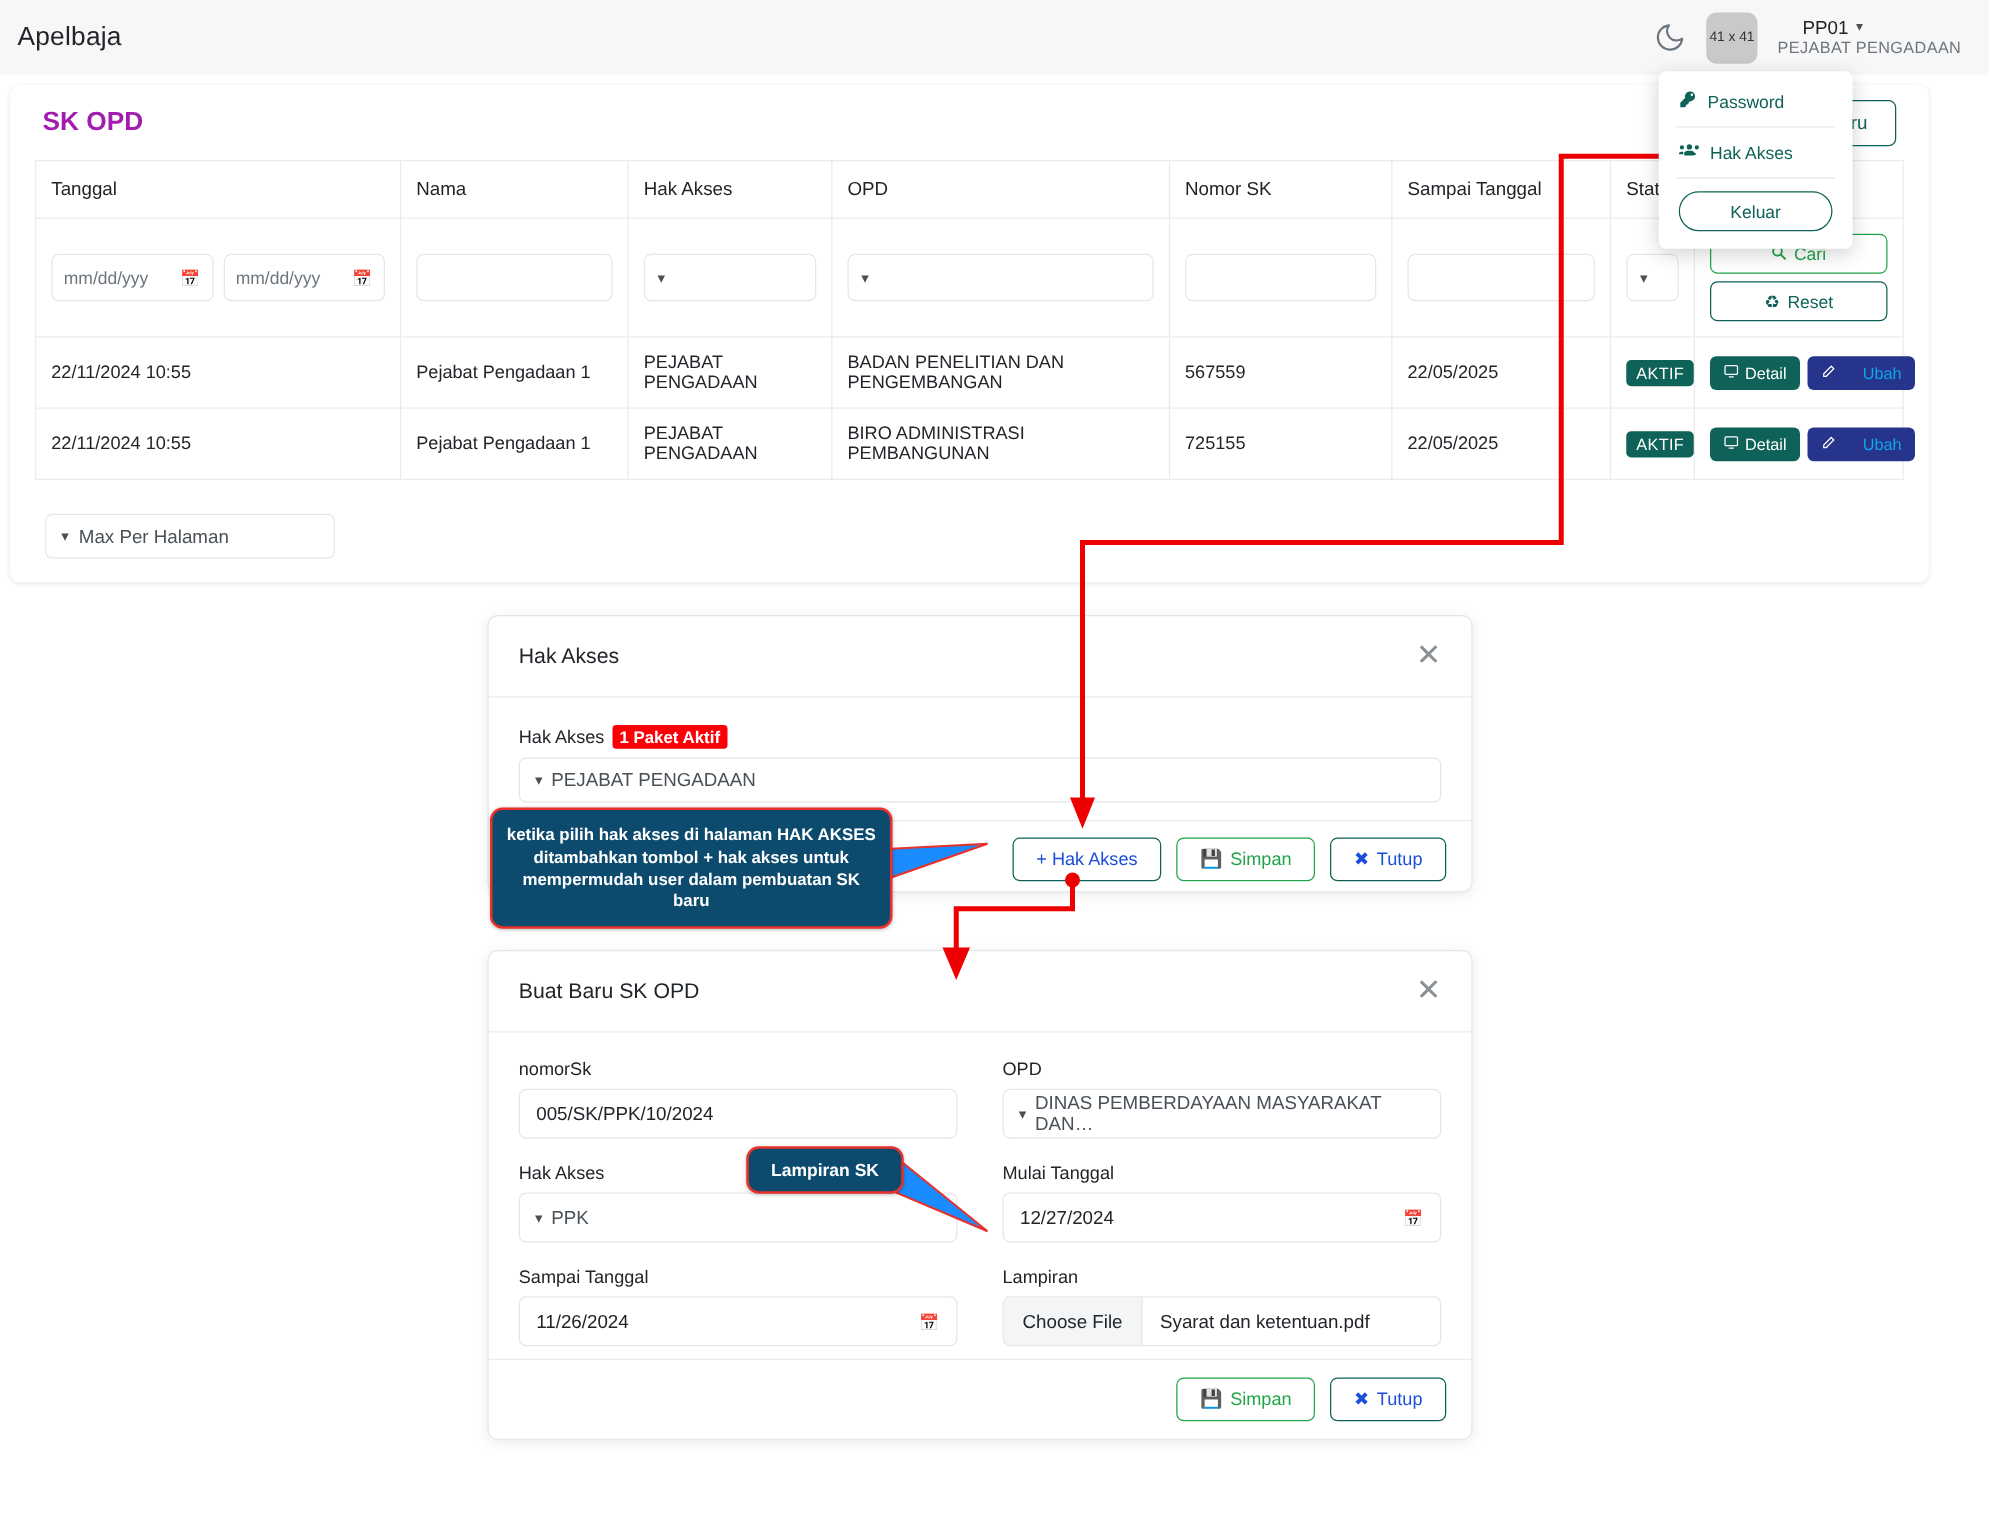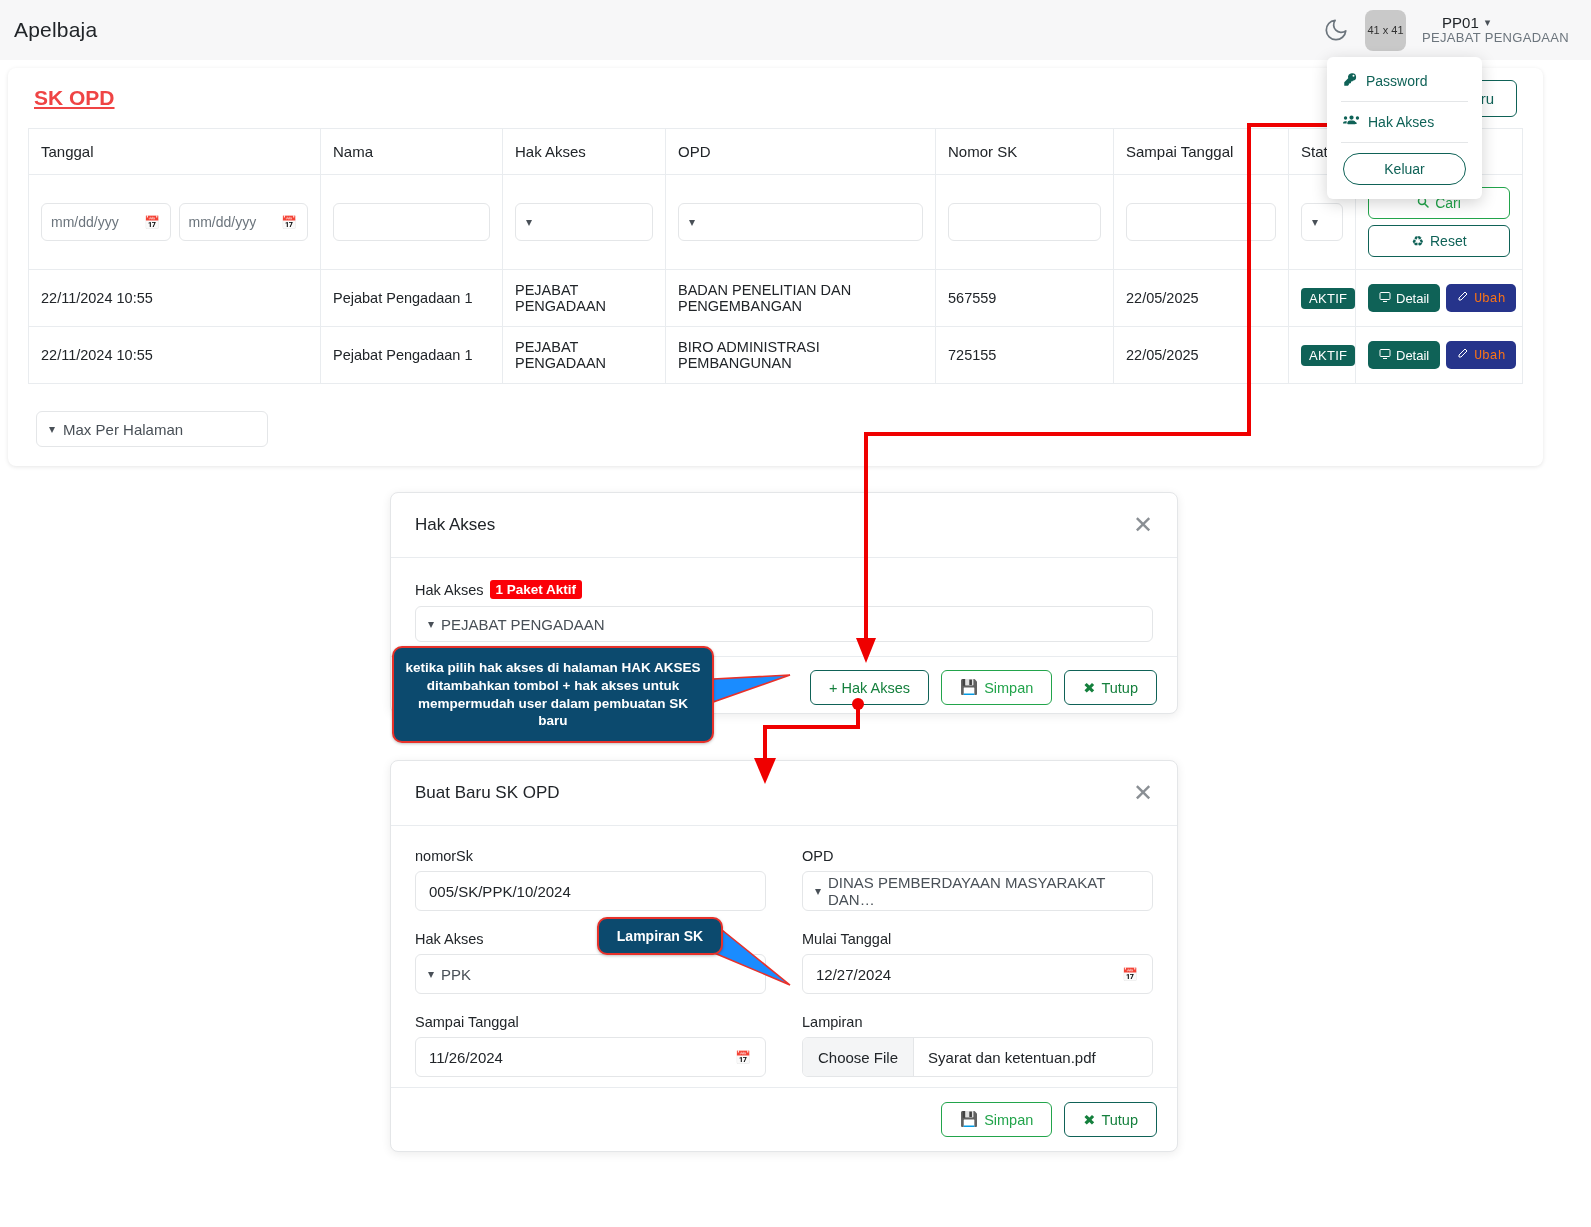--- a/index.html
+++ b/index.html
@@ -52,21 +52,21 @@
 
   
   .card{
     position:absolute; left:8px; top:68px; width:1535px; height:398px;
     background:#fff; border-radius:8px; box-shadow:0 1px 4px rgba(0,0,0,.10);
     overflow:visible;
   }
   .card-head{
     height:60px; display:flex; align-items:center; padding:0 26px;
   }
-  .card-title{ font-size:21px; font-weight:bold; color:#ef4444;text-decoration:underline;}
+  .card-title{ font-size:21px; font-weight:bold; color:#a21caf;}
   .btn-baru{
     margin-left:auto; border:1px solid #0f6257; color:#0f6257; background:#fff;
     border-radius:6px; padding:9px 22px; font-size:15px; cursor:pointer;
   }
 
   table{ width:1494px; margin:0 20px; border-collapse:collapse; table-layout:fixed; }
   th{
     text-align:left; font-size:15px; font-weight:normal; color:#212529;
     padding:14px 12px; border:1px solid #e9ecef; border-top:1px solid #e9ecef;
   }
@@ -94,22 +94,22 @@
   .badge-aktif{
     display:inline-block; background:#0f6257; color:#fff; font-size:13px;
     padding:3px 8px; border-radius:4px; letter-spacing:.3px;
   }
   .rowbtns{ display:flex; gap:6px; }
   .btn-detail{
     background:#0f6257;color:#fff;border:none;border-radius:5px;
     font-size:13px;padding:6px 11px;display:flex;align-items:center;gap:5px;cursor:pointer;
   }
   .btn-ubah{
-    background:#26348b;color:#f97316;border:none;border-radius:5px;
-    font-size:13px;padding:6px 11px;display:flex;align-items:center;gap:5px;cursor:pointer;font-family:Liberation Mono, monospace;
+    background:#26348b;color:#0ea5e9;border:none;border-radius:5px;
+    font-size:13px;padding:6px 11px;display:flex;align-items:center;gap:21px;cursor:pointer;
   }
   .btn-cari{
     border:1px solid #22a44b;color:#22a44b;background:#fff;border-radius:6px;
     font-size:14px;padding:7px 0;width:100%;display:flex;align-items:center;
     justify-content:center;gap:6px;cursor:pointer;margin-bottom:6px;
   }
   .btn-reset{
     border:1px solid #0f6257;color:#0f6257;background:#fff;border-radius:6px;
     font-size:14px;padding:7px 0;width:100%;display:flex;align-items:center;
     justify-content:center;gap:6px;cursor:pointer;
@@ -165,21 +165,21 @@
     background:#f4f5f6;border-right:1px solid #e4e6e8;display:flex;align-items:center;
     padding:0 15px;font-size:15px;color:#212529;cursor:pointer;
   }
   .file-name{ display:flex;align-items:center;padding:0 14px;font-size:15px;color:#212529;}
   .grid2{ display:grid; grid-template-columns:1fr 1fr; gap:20px 36px; }
 
   .mbtn{
     border-radius:6px; background:#fff; font-size:14.5px; padding:8px 18px;
     display:flex;align-items:center;gap:6px;cursor:pointer;
   }
-  .mbtn.teal{ border:1px solid #0f6257; color:#15803d;}
+  .mbtn.teal{ border:1px solid #0f6257; color:#1d4ed8;}
   .mbtn.green{ border:1px solid #22a44b; color:#22a44b;}
 
   
   .anno{
     position:absolute; background:#0c4a6e; border:2px solid #e8312a;
     border-radius:10px; color:#fff; font-weight:bold; text-align:center;
     z-index:60; box-shadow:0 1px 3px rgba(0,0,0,.25);
   }
   #anno-hakakses{ left:392px; top:646px; width:322px; padding:11px 10px; font-size:13.5px; line-height:1.32;}
   #anno-lampiran{ left:597px; top:917px; width:126px; padding:9px 8px; font-size:14px;}

